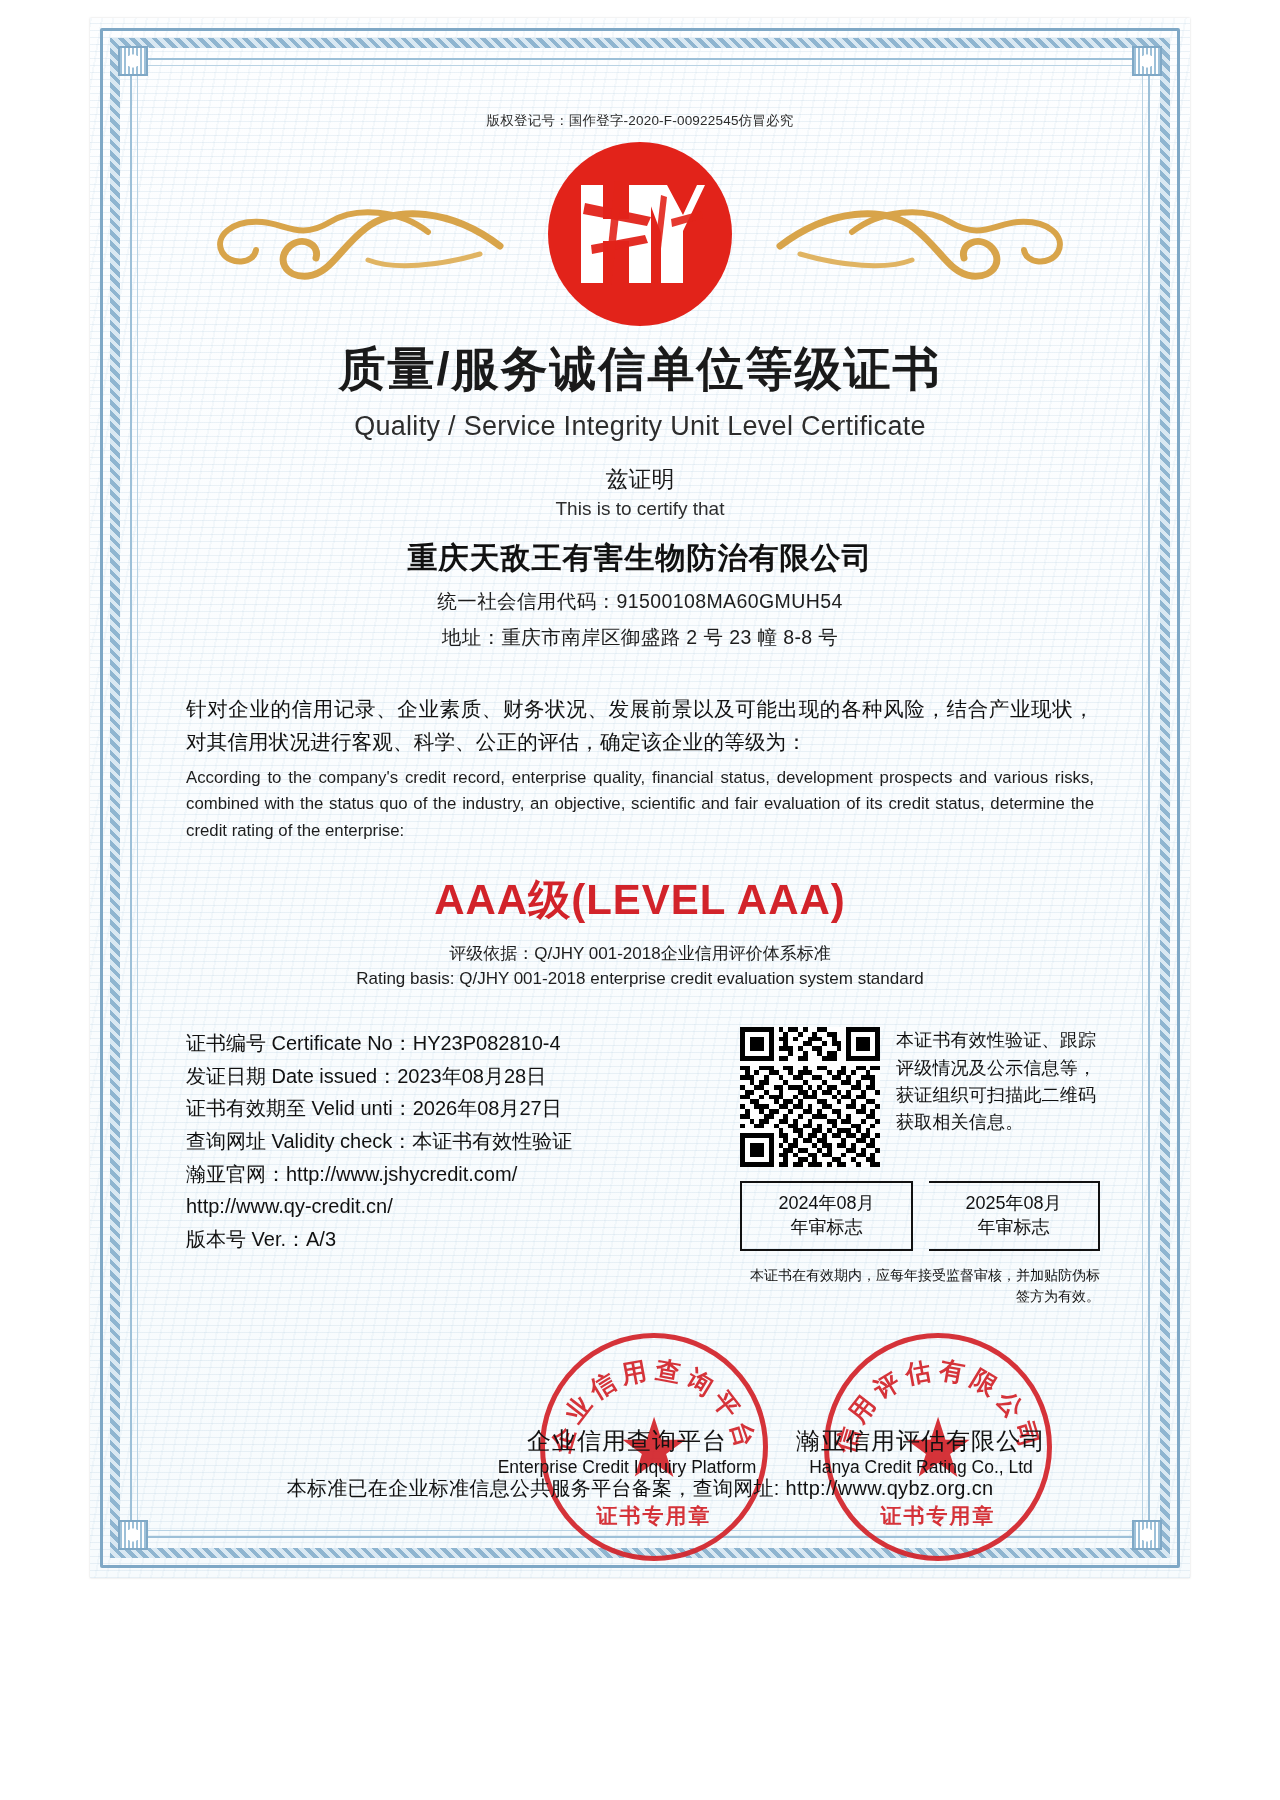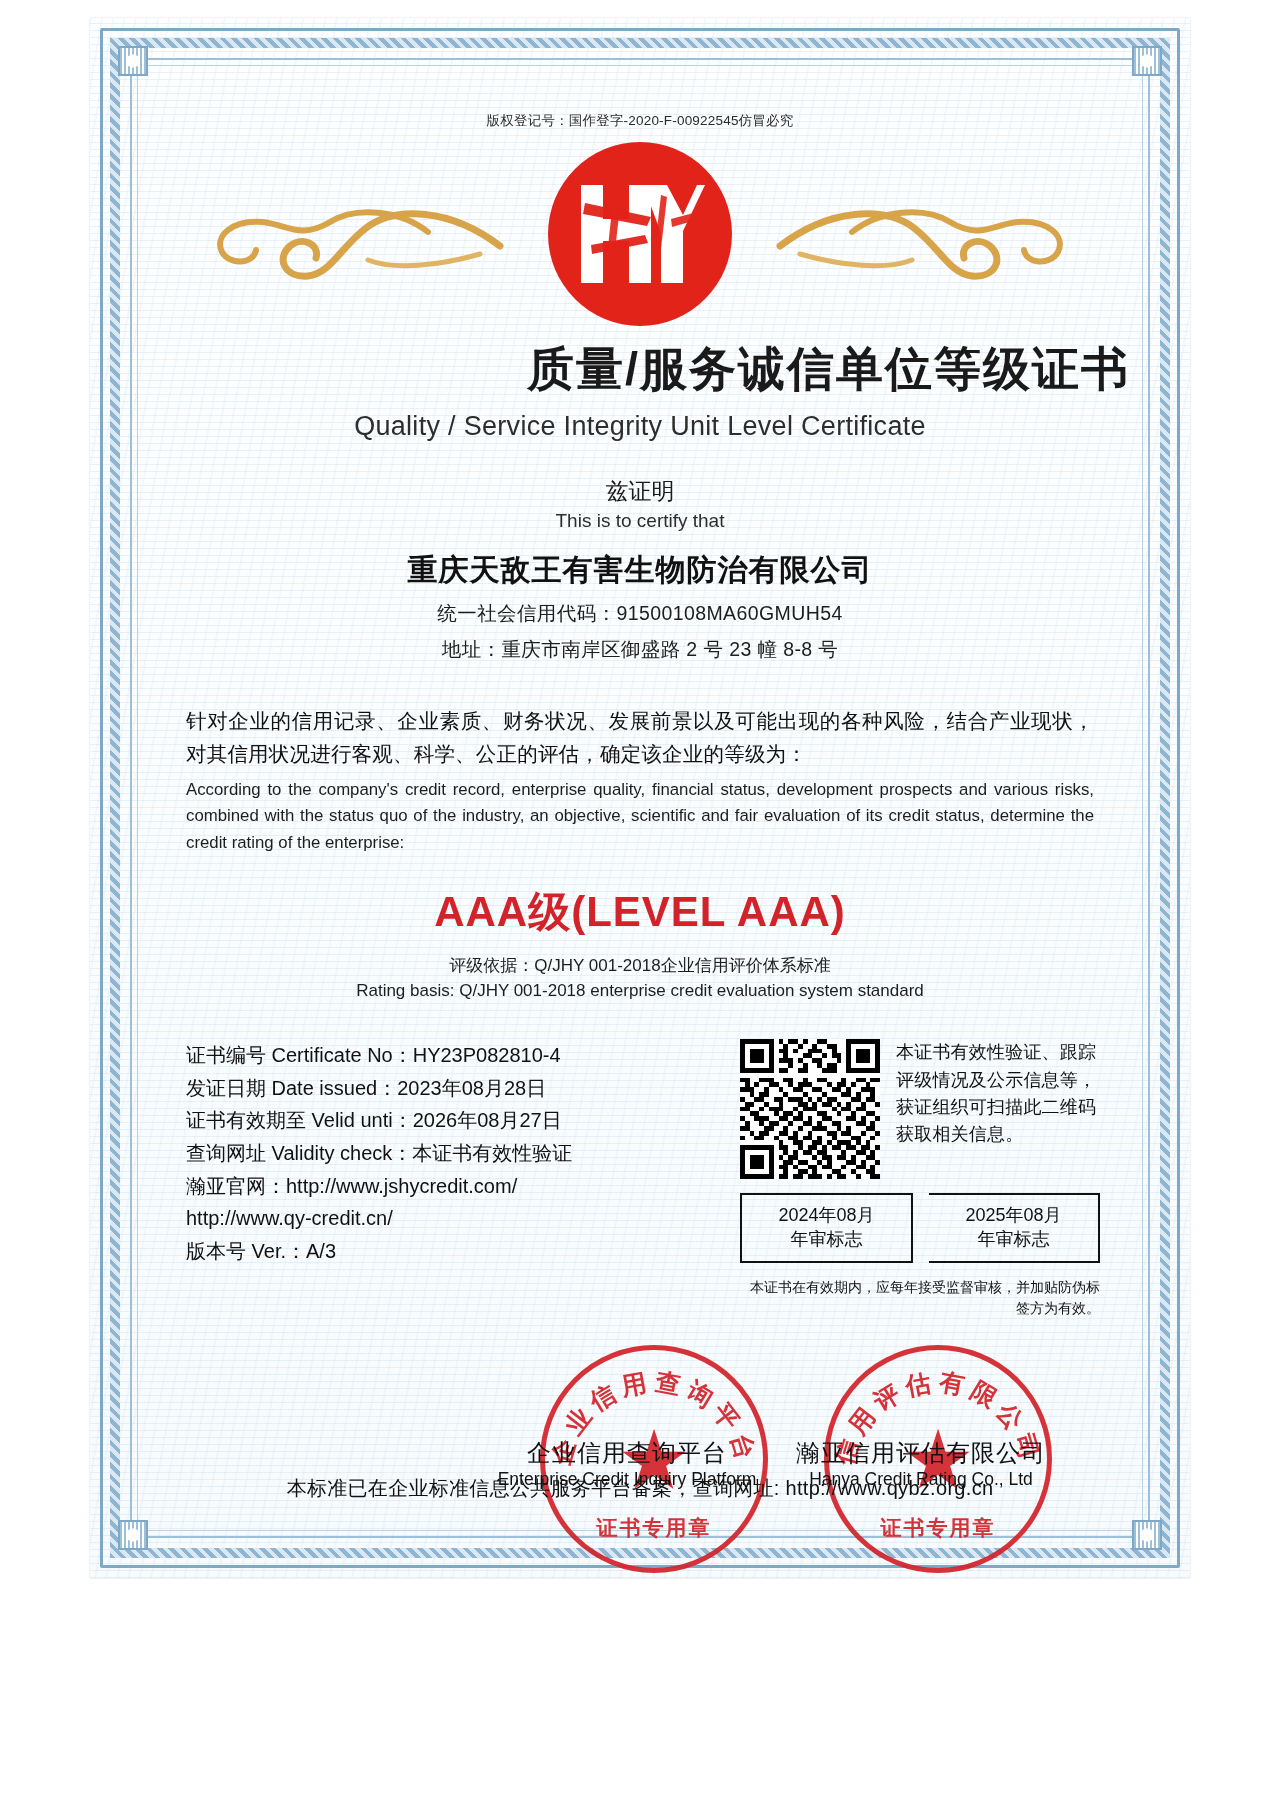--- a/index.html
+++ b/index.html
@@ -111,39 +111,39 @@
     display: flex;
     align-items: center;
     justify-content: center;
   }
   .logo-mark {
     width: 130px; height: 118px;
   }
 
   
   .title-cn {
-    text-align: right;
+    text-align: center;
     font-size: 47px;
     font-weight: bold;
     color: #1a1a1a;
     letter-spacing: 2px;
     margin-top: 2px;
   }
   .title-en {
     text-align: center;
     font-size: 27px;
     color: #2d2d2d;
     margin-top: 10px;
     letter-spacing: 0.3px;
   }
   .certify-cn {
     text-align: center;
     font-size: 23px;
     color: #1a1a1a;
-    margin-top: 34px;
+    margin-top: 22px;
   }
   .certify-en {
     text-align: center;
     font-size: 19px;
     color: #2d2d2d;
     margin-top: 3px;
   }
   .company-name {
     text-align: center;
     font-size: 30px;

